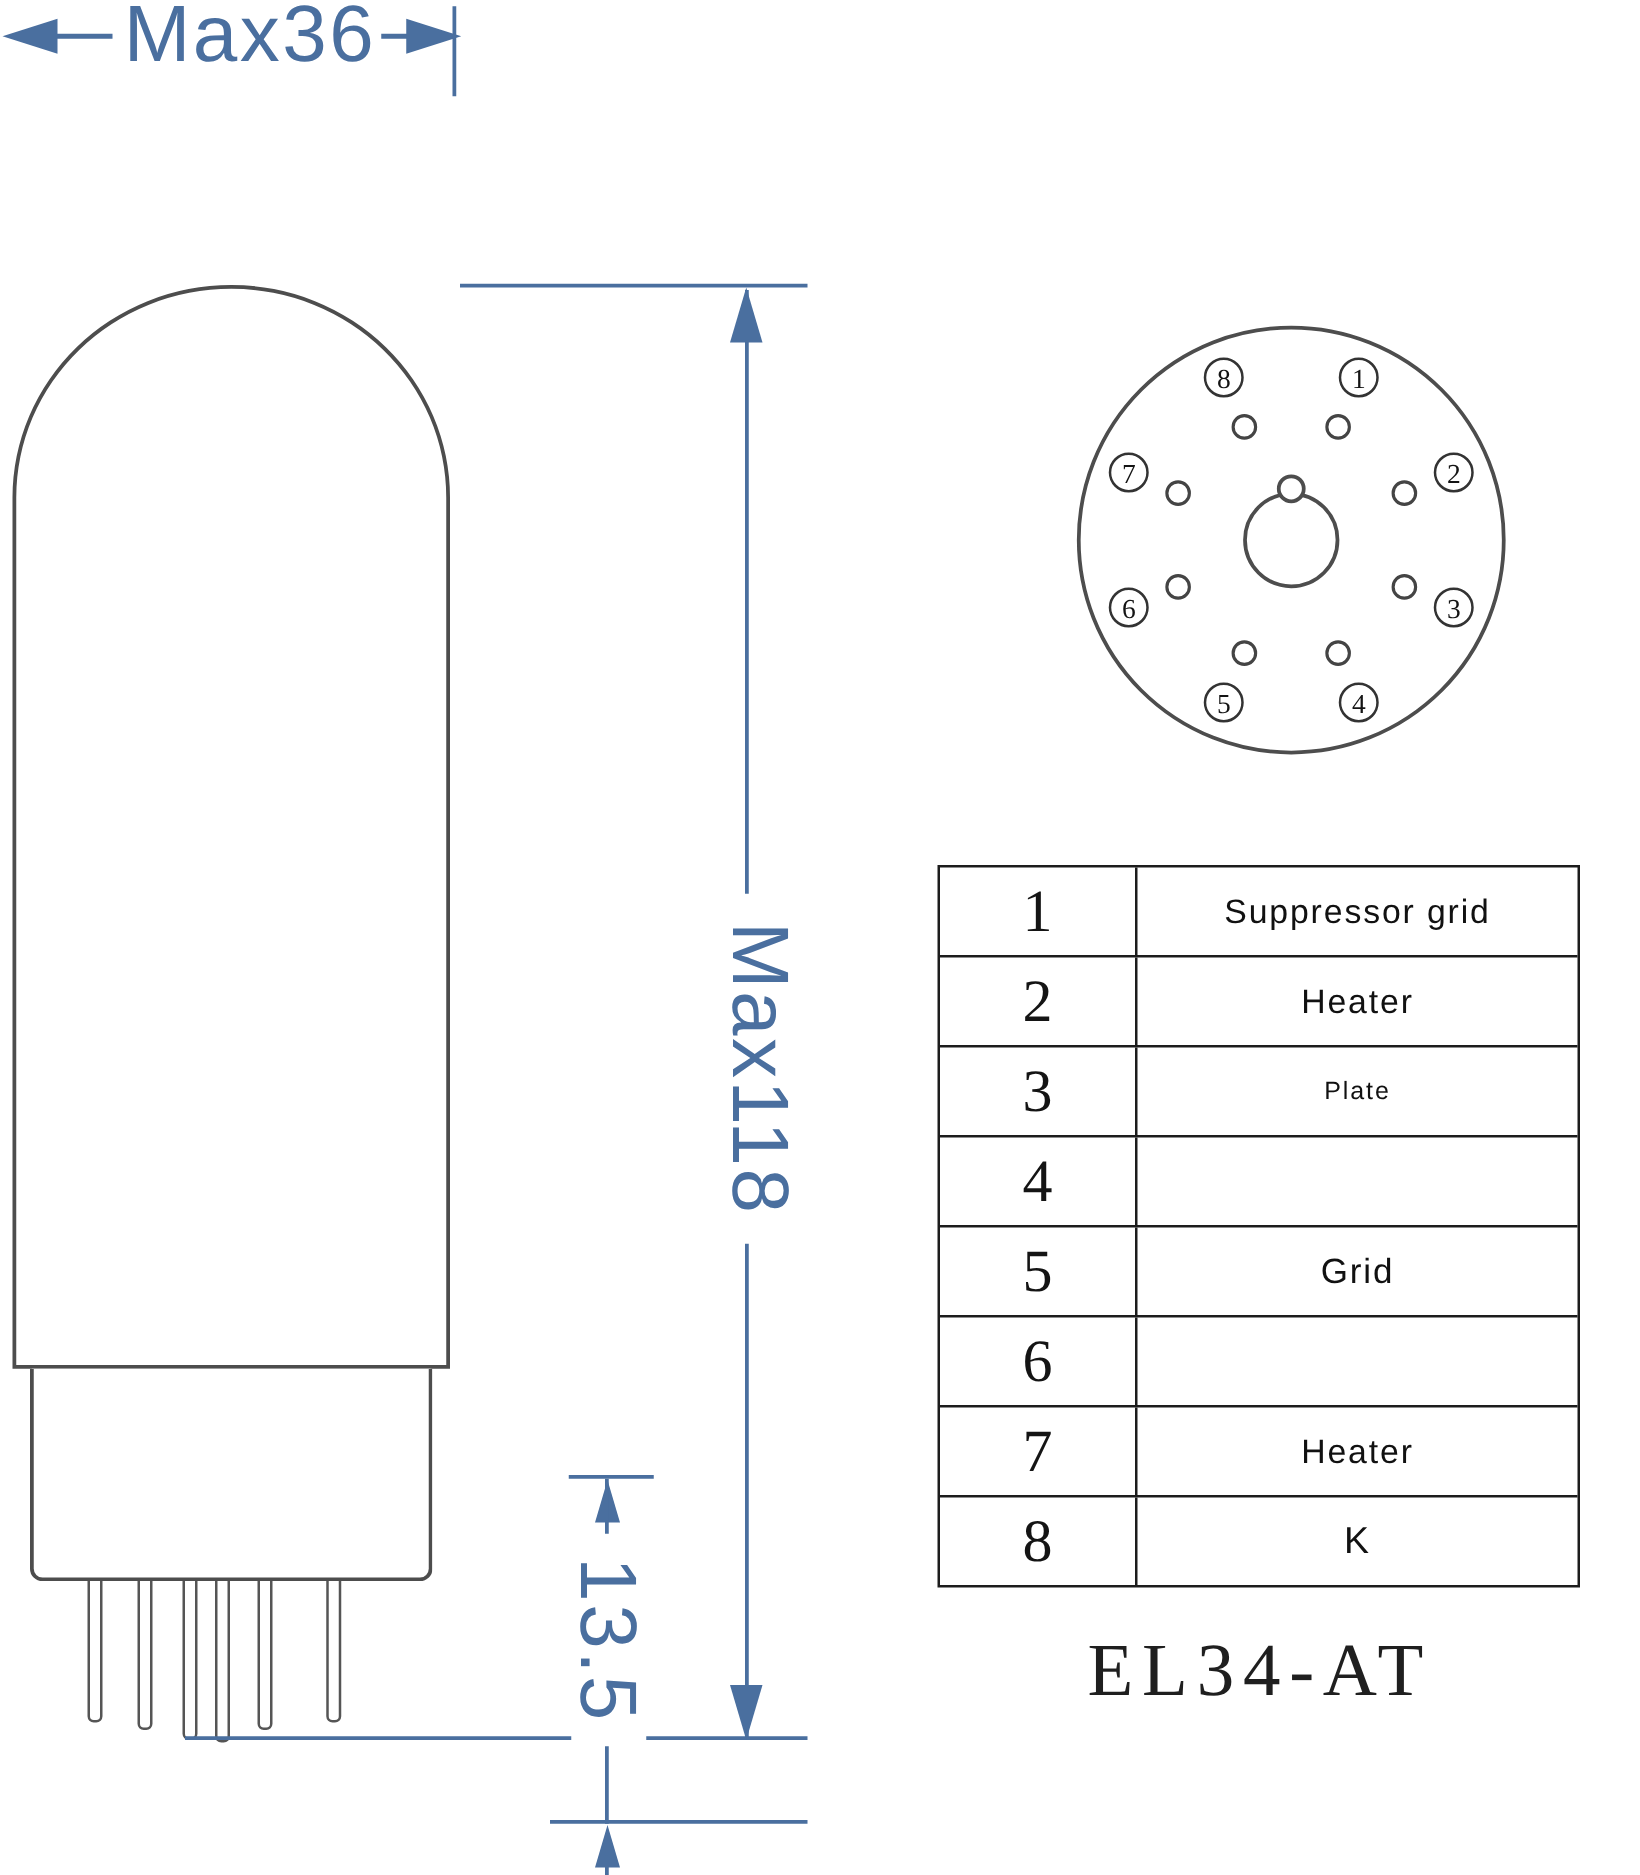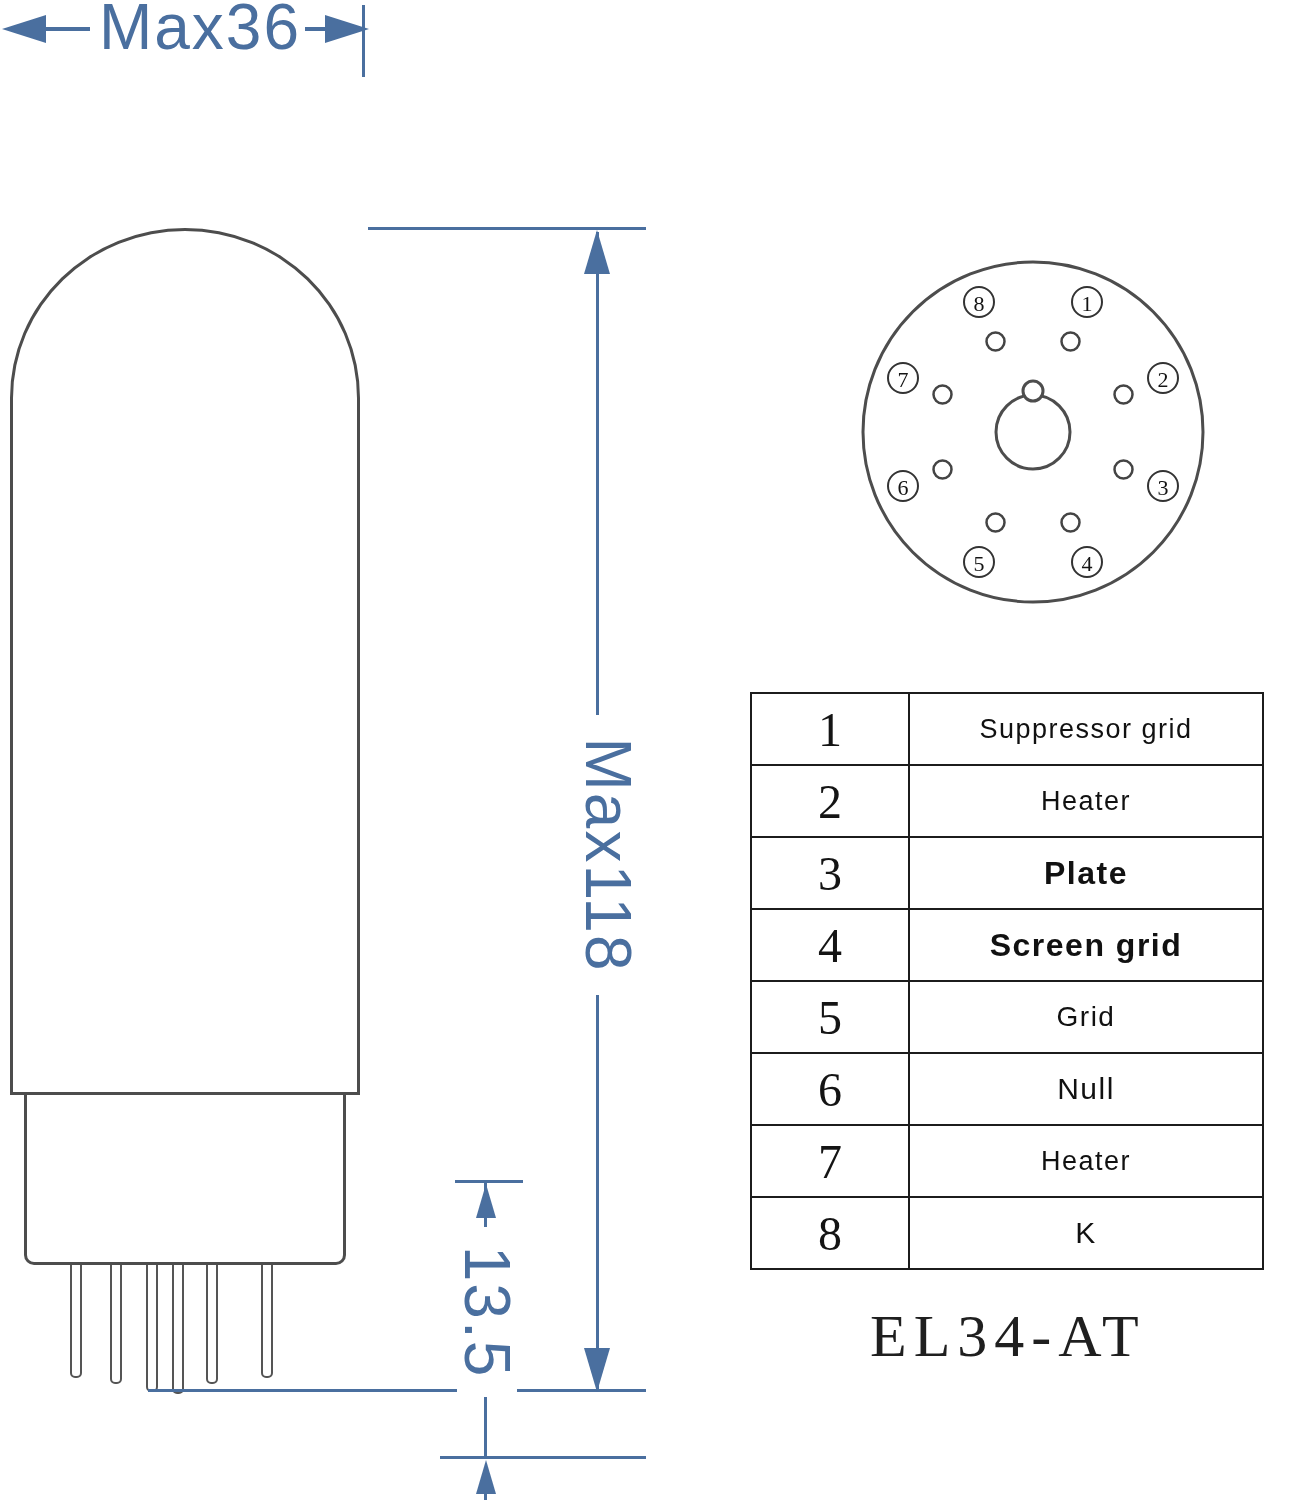--- a/index.html
+++ b/index.html
@@ -64,21 +64,21 @@
     font-size: 48px;
     color: #141414;
   }
   .tcell-fn {
     flex: 1;
     display: flex; align-items: center; justify-content: center;
     font-size: 27px;
     letter-spacing: 1.5px;
     color: #111111;
   }
-  .fn-b  { font-weight: bold; font-size: 32px; }
+  .fn-b  { font-weight: normal; font-size: 20px; }
   .fn-lg { font-size: 28px; }
   .fn-md { font-size: 30px; }
 
   
   .model-label {
     position: absolute;
     left: 870px; top: 1302px; width: 350px;
     font-family: "Liberation Serif", serif;
     font-size: 60px;
     letter-spacing: 7px;
@@ -172,29 +172,27 @@
     <div class="trow">
       <div class="tcell-pin">2</div>
       <div class="tcell-fn">Heater</div>
     </div>
     <div class="trow">
       <div class="tcell-pin">3</div>
       <div class="tcell-fn fn-b">Plate</div>
     </div>
     <div class="trow">
       <div class="tcell-pin">4</div>
-      <div class="tcell-fn fn-b">Screen grid</div>
     </div>
     <div class="trow">
       <div class="tcell-pin">5</div>
       <div class="tcell-fn fn-lg">Grid</div>
     </div>
     <div class="trow">
       <div class="tcell-pin">6</div>
-      <div class="tcell-fn fn-md">Null</div>
     </div>
     <div class="trow">
       <div class="tcell-pin">7</div>
       <div class="tcell-fn">Heater</div>
     </div>
     <div class="trow">
       <div class="tcell-pin">8</div>
       <div class="tcell-fn fn-md">K</div>
     </div>
   </div>

